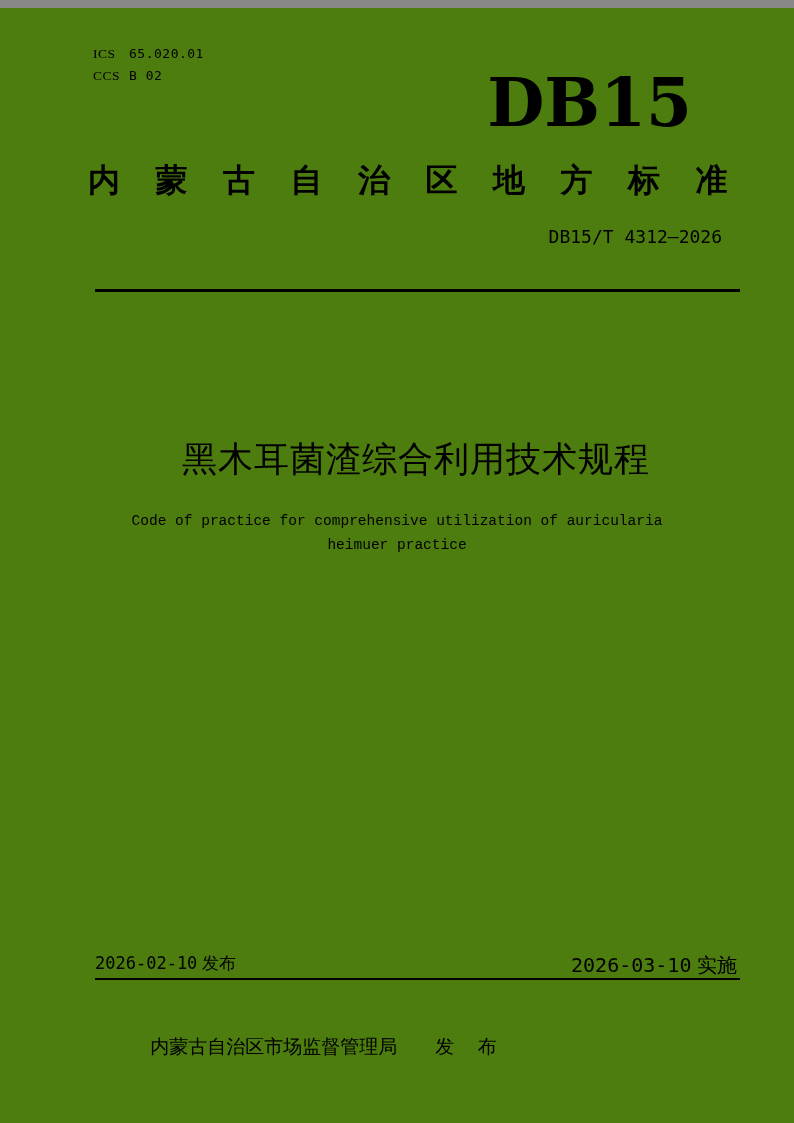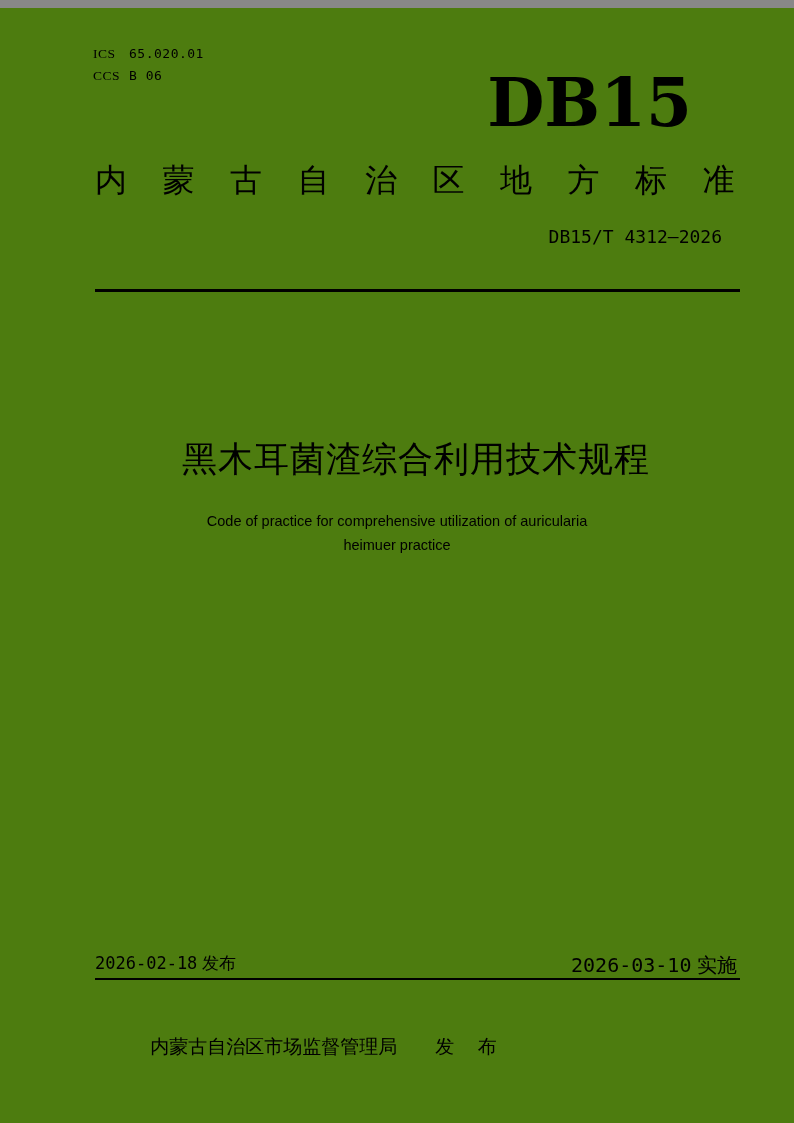--- a/index.html
+++ b/index.html
@@ -47,27 +47,27 @@
     font-size: 66px;
     line-height: 62px;
     letter-spacing: 0px;
     transform: scaleY(1.02);
     white-space: nowrap;
   }
 
   
   .standard-type {
     top: 152px;
-    left: 95px;
+    left: 88px;
     width: 642px;
     font-size: 32px;
     line-height: 40px;
     letter-spacing: 35.5px;
     white-space: nowrap;
-    font-weight: normal;
+    font-weight: bold;
   }
 
   
   .standard-number {
     top: 218px;
     right: 72px;
     font-family: "DejaVu Sans Mono", monospace;
     font-size: 18px;
     white-space: nowrap;
   }
@@ -91,21 +91,21 @@
     letter-spacing: 1px;
     white-space: nowrap;
   }
 
   
   .title-en {
     top: 501px;
     left: 47px;
     width: 700px;
     text-align: center;
-    font-family: Liberation Sans, sans-serif;
+    font-family: Liberation Mono, monospace;
     font-size: 14.5px;
     line-height: 24px;
   }
 
   
   .issue-date {
     top: 944px;
     left: 95px;
     font-size: 17px;
     white-space: nowrap;
@@ -140,40 +140,40 @@
 </head>
 <body>
 
 <div class="page">
 
   <div class="abs code-row ics-row">
     <span class="code-label">ICS</span><span class="code-value">65.020.01</span>
   </div>
 
   <div class="abs code-row ccs-row">
-    <span class="code-label">CCS</span><span class="code-value">B 06</span>
+    <span class="code-label">CCS</span><span class="code-value">B 02</span>
   </div>
 
   <div class="abs db-logo">DB15</div>
 
   <div class="abs standard-type">内蒙古自治区地方标准</div>
 
   <div class="abs standard-number">DB15/T 4312—2026</div>
 
   <div class="abs rule rule-top"></div>
 
   <div class="abs title-zh">黑木耳菌渣综合利用技术规程</div>
 
   <div class="abs title-en">
     <div>Code of practice for comprehensive utilization of auricularia</div>
     <div>heimuer practice</div>
   </div>
 
   <div class="abs issue-date">
-    <span class="date-num">2026-02-18</span>
+    <span class="date-num">2026-02-10</span>
     <span>发布</span>
   </div>
 
   <div class="abs impl-date">
     <span class="date-num">2026-03-10</span>
     <span>实施</span>
   </div>
 
   <div class="abs rule rule-bottom"></div>
 

